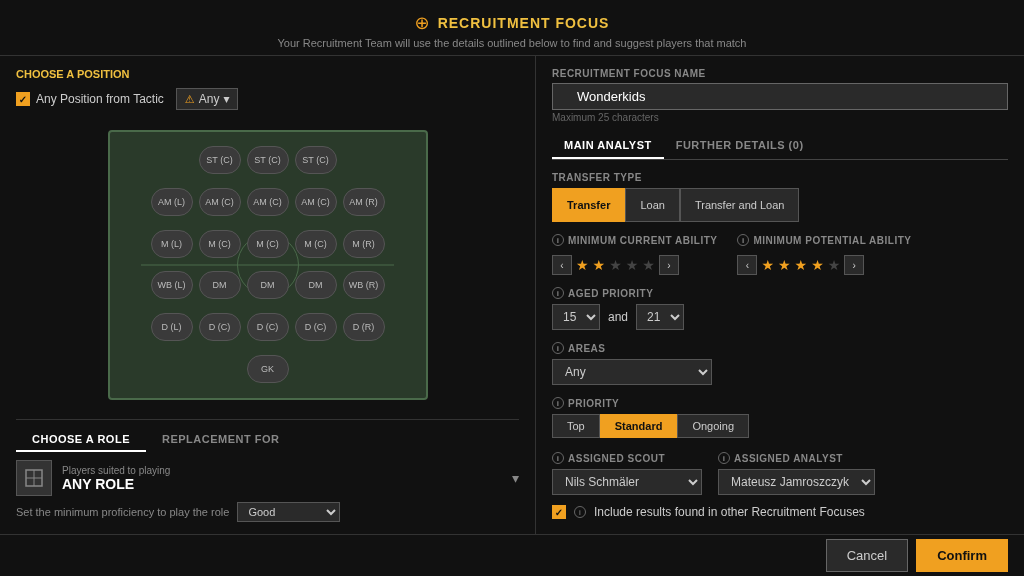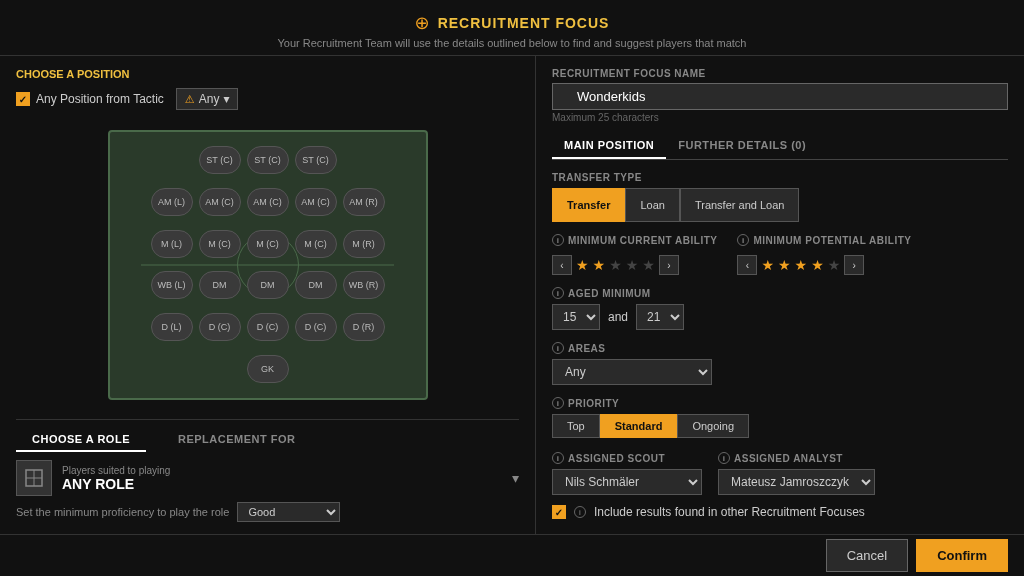--- a/index.html
+++ b/index.html
@@ -185,21 +185,21 @@
 
     
     .role-section {
       margin-top: 8px;
       border-top: 1px solid #333;
       padding-top: 8px;
     }
 
     .role-tabs {
       display: flex;
-      gap: 16px;
+      gap: 0;
       margin-bottom: 8px;
     }
 
     .role-tab {
       padding: 5px 16px;
       font-size: 11px;
       color: #888;
       border-bottom: 2px solid transparent;
       cursor: pointer;
       font-weight: bold;
@@ -632,21 +632,21 @@
         </div>
       </div>
     </div>
 
     <div class="right-panel">
       <div class="focus-name-label">RECRUITMENT FOCUS NAME</div>
       <input class="focus-name-input" type="text" value="Wonderkids" style="">
       <div class="max-chars">Maximum 25 characters</div>
 
       <div class="details-tabs">
-        <div class="details-tab active">MAIN POSITION</div>
+        <div class="details-tab active">MAIN ANALYST</div>
         <div class="details-tab">FURTHER DETAILS (0)</div>
       </div>
 
       <div class="field-label">TRANSFER TYPE</div>
       <div class="transfer-type-row">
         <div class="type-btn active">Transfer</div>
         <div class="type-btn">Loan</div>
         <div class="type-btn">Transfer and Loan</div>
       </div>
 
@@ -679,21 +679,21 @@
             <span class="star">★</span>
             <span class="star">★</span>
             <span class="star empty">★</span>
             <div class="arrow-btn">›</div>
           </div>
         </div>
       </div>
 
       <div class="field-label">
         <span class="info-icon">i</span>
-        <span>AGED MINIMUM</span>
+        <span>AGED PRIORITY</span>
       </div>
       <div class="age-row">
         <select class="age-select">
           <option>15</option><option>16</option><option>17</option><option>18</option><option>19</option><option>20</option><option>21</option>
         </select>
         <span>and</span>
         <select class="age-select">
           <option>21</option><option>22</option><option>23</option><option>24</option><option>25</option>
         </select>
       </div>

